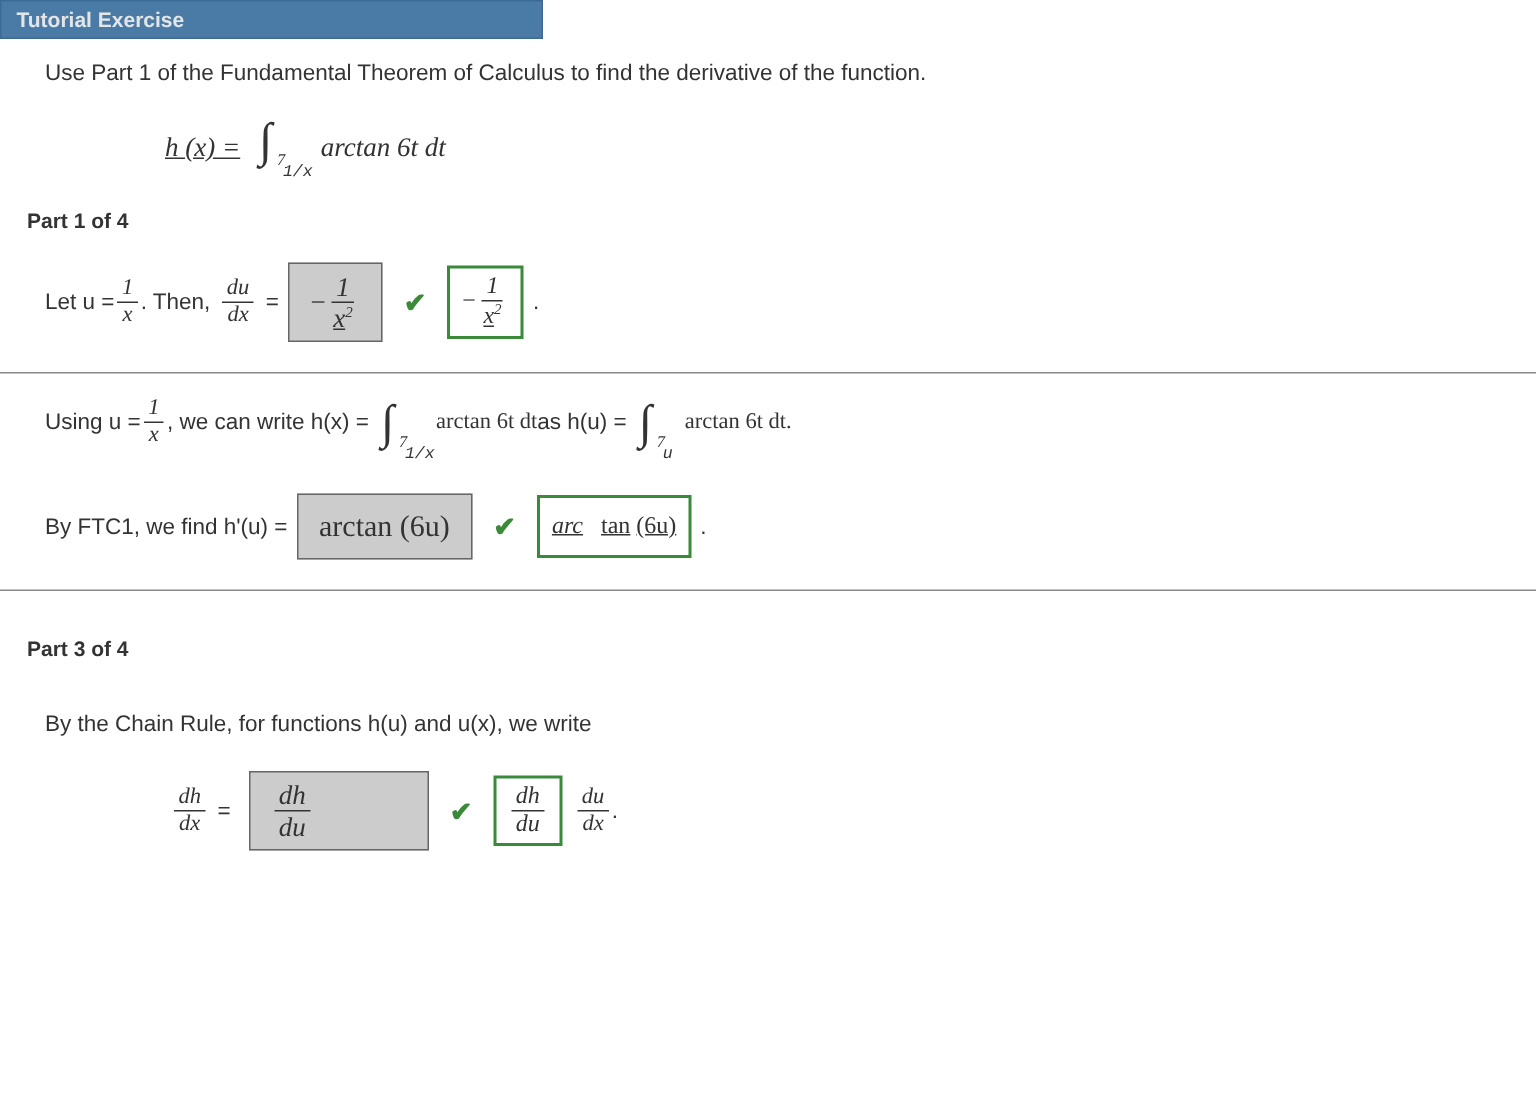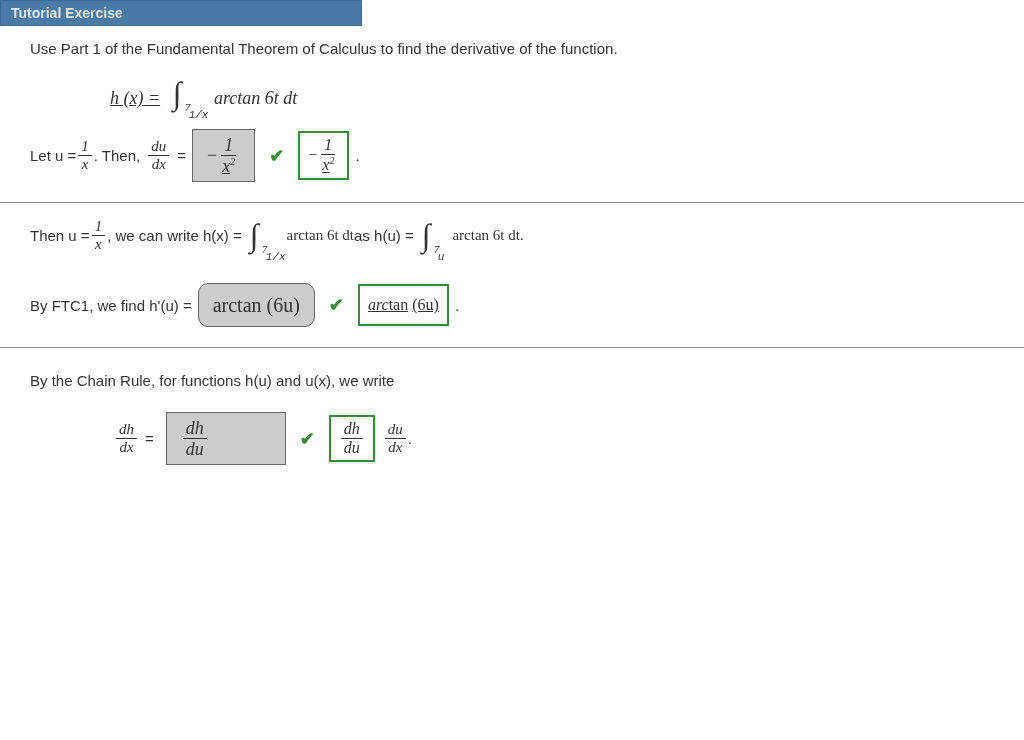--- a/index.html
+++ b/index.html
@@ -142,20 +142,21 @@
   <div class="eq-block">
     <span class="mi">h (x) =</span>
     <span class="int-wrap">
       <span class="intsym">∫</span>
       <span class="int-upper">1/x</span>
       <span class="int-lower">7</span>
     </span>
     <span style="margin-left:22px;" class="mr">arctan 6t dt</span>
   </div>
 
+  <div class="part-title">Part 1 of 4</div>
 
   <div class="line">
     <span>Let  u =</span>
     <span class="frac">
       <span class="num">1</span>
       <span class="den">x</span>
     </span>
     <span>.  Then,</span>
     <span class="gap"></span>
     <span class="frac">
@@ -186,21 +187,21 @@
         </span>
       </span>
     </span>
     <span>.</span>
   </div>
 
   <hr class="sep">
 
 
   <div class="line">
-    <span>Then  u =</span>
+    <span>Using  u =</span>
     <span class="frac">
       <span class="num">1</span>
       <span class="den">x</span>
     </span>
     <span>,  we can write  h(x) =</span>
 
     <span class="int-wrap">
       <span class="intsym">∫</span>
       <span class="int-upper">1/x</span>
       <span class="int-lower">7</span>
@@ -212,34 +213,35 @@
     <span class="int-wrap">
       <span class="intsym">∫</span>
       <span class="int-upper">u</span>
       <span class="int-lower">7</span>
     </span>
     <span style="margin-left:16px;" class="mr">arctan 6t dt.</span>
   </div>
 
   <div class="line" style="margin-top:26px;">
     <span>By FTC1, we find  h'(u) =</span>
-    <span class="ans-box" style="font-size:20px;border-radius:10px;">
+    <span class="ans-box" style="font-size:20px;">
       <span class="mr">arctan (6u)</span>
     </span>
     <span class="check">✔</span>
     <span class="corr-box">
       <span class="mi">arc</span>
-        <span class="mr" style="margin-left:0;text-decoration:underline;">tan</span>
+        <span class="mr" style="margin-left:12px;text-decoration:underline;">tan</span>
       <span class="mr" style="margin-left:4px;text-decoration:underline;">(6u)</span>
     </span>
     <span>.</span>
   </div>
 
   <hr class="sep">
 
+  <div class="part-title">Part 3 of 4</div>
 
   <div class="line">
     <span>By the Chain Rule, for functions  h(u)  and  u(x),  we write</span>
   </div>
 
   <div class="line" style="margin-left:84px;">
     <span class="frac">
       <span class="num">dh</span>
       <span class="den">dx</span>
     </span>

